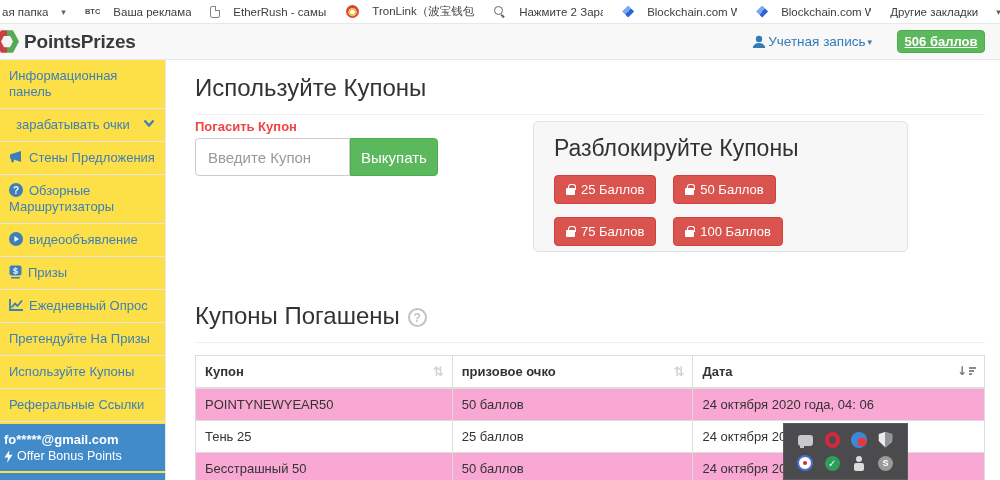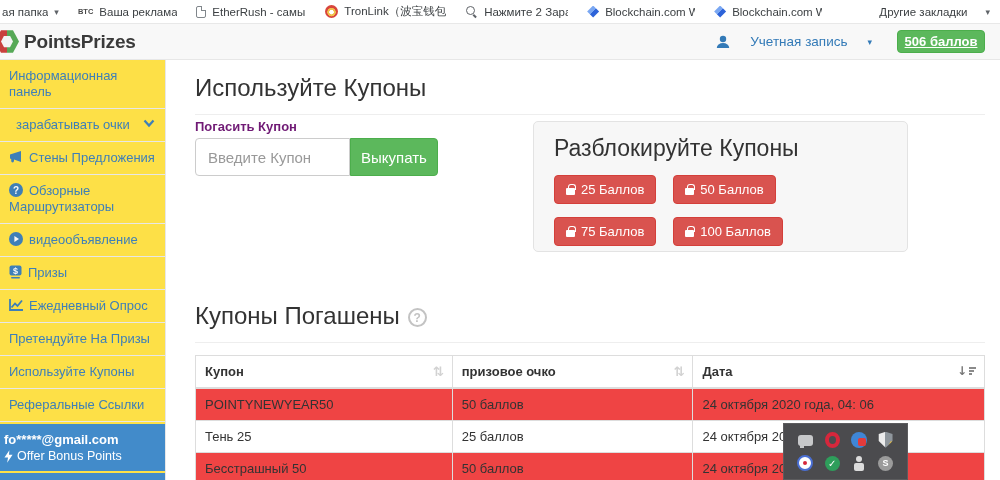--- a/index.html
+++ b/index.html
@@ -4,21 +4,21 @@
 <style>
   * { margin:0; padding:0; box-sizing:border-box; }
   html,body { width:1000px; height:480px; overflow:hidden; }
   body { font-family:"Liberation Sans","DejaVu Sans",sans-serif; background:#fff; color:#333; }
   .stage { position:relative; width:1000px; height:480px; overflow:hidden; background:#fff; }
 
   
   .bookmarks { position:absolute; top:0; left:0; width:1000px; height:24px; background:#fff;
     border-bottom:1px solid #e8e8e8; display:flex; align-items:center; padding:0 8px 0 2px;
     font-size:11.5px; color:#3c4043; white-space:nowrap; }
-  .bm-item { display:flex; align-items:center; gap:6px; margin-right:19px; cursor:pointer; }
+  .bm-item { display:flex; align-items:center; gap:13px; margin-right:19px; cursor:pointer; }
   .bm-label { overflow:hidden; text-overflow:clip; display:inline-block; }
   .bm-caret { font-size:9px; color:#5f6368; font-family:"DejaVu Sans",sans-serif; }
   .bm-other { margin-left:auto; margin-right:2px; display:flex; align-items:center; gap:18px; color:#3c4043; cursor:pointer; }
   .ic-btc { font-size:7.5px; font-weight:bold; color:#4a4a4a; letter-spacing:0; }
   .ic-doc { width:10px; height:12px; border:1.5px solid #80868b; border-radius:2px; position:relative; background:#fff; }
   .ic-doc:before { content:""; position:absolute; right:-1px; top:-1px; width:4px; height:4px; background:#fff; border-left:1.5px solid #80868b; border-bottom:1.5px solid #80868b; }
   .ic-tron { width:13px; height:13px; border-radius:50%;
     background: radial-gradient(circle at 50% 55%, #fff 2px, #f0c04a 2.5px 4px, #d8453c 4.5px); }
   .ic-search { width:13px; height:13px; position:relative; }
   .ic-search:before { content:""; position:absolute; left:1px; top:1px; width:7px; height:7px; border:1.6px solid #5f6368; border-radius:50%; }
@@ -27,39 +27,39 @@
     background:linear-gradient(135deg,#7aa7f2 0 50%,#2d63d9 50% 100%); }
 
   
   .app-header { position:absolute; top:24px; left:0; width:1000px; height:36px; background:#f8f8f8;
     border-bottom:1px solid #e7e7e7; display:flex; align-items:center; }
   .brand { display:flex; align-items:center; gap:5px; margin-left:-5px; cursor:pointer; }
   .brand-hex { width:24px; height:24px; clip-path:polygon(25% 3%,75% 3%,100% 50%,75% 97%,25% 97%,0 50%);
     background:linear-gradient(90deg,#c9413d 0 48%,#57a957 48% 100%); position:relative; }
   .brand-hex:after { content:""; position:absolute; inset:6px; clip-path:polygon(25% 3%,75% 3%,100% 50%,75% 97%,25% 97%,0 50%); background:#f4f4f4; }
   .brand-name { font-size:19px; font-weight:bold; color:#3a3a3a; letter-spacing:-.2px; }
-  .account { position:absolute; right:128px; display:flex; align-items:center; gap:20px; color:#337ab7; font-size:13.5px; cursor:pointer; }
+  .account { position:absolute; right:128px; display:flex; align-items:center; gap:2px; color:#337ab7; font-size:13.5px; cursor:pointer; }
   .points-badge { position:absolute; right:15px; width:88px; height:23px; background:#5cb85c; border:1px solid #4cae4c;
     color:#fff; font-size:13px; font-weight:bold; border-radius:4px; display:flex; align-items:center; justify-content:center; cursor:pointer;text-decoration:underline; }
 
   
   .sidebar { position:absolute; top:60px; left:0; width:166px; height:420px; background:#fde047; border-right:1px solid #e7e7e7; }
   .side-item { padding:8px 8px 8px 9px; font-size:13px; color:#3e7fb8; border-bottom:1px solid #e7e7e7;
     display:block; line-height:16px; cursor:pointer; position:relative; }
   .side-item .s-ico { display:inline-block; vertical-align:-2px; margin-right:6px; }
   .side-item .chev { position:absolute; right:10px; top:10px; }
   .ref-block { background:#428bca; color:#fff; padding:7px 6px 7px 4px; margin-top:2px; cursor:pointer; }
   .ref-email { font-size:13px; font-weight:bold; line-height:17px; }
   .ref-note { font-size:12.5px; line-height:16px; display:flex; align-items:center; gap:4px; }
 
   
   .main { position:absolute; left:168px; top:60px; width:832px; height:420px; background:#fff; }
   .page-title { position:absolute; left:27px; top:14px; width:790px; font-size:24px; font-weight:normal;
     color:#333; padding-bottom:12px; border-bottom:1px solid #eee; }
-  .redeem-label { position:absolute; left:27px; top:59px; font-size:13px; font-weight:bold; color:#701a75; }
+  .redeem-label { position:absolute; left:27px; top:59px; font-size:13px; font-weight:bold; color:#ef4444; }
   .redeem-group { position:absolute; left:27px; top:78px; display:flex; }
   .redeem-input { width:155px; height:38px; border:1px solid #ccc; border-radius:4px 0 0 4px; padding:0 12px;
     font-size:15px; color:#8b5cf6; outline:none; font-family:inherit; }
   .redeem-input::placeholder { color:#999; }
   .redeem-btn { width:88px; height:38px; background:#5cb85c; border:1px solid #4cae4c; border-radius:0 4px 4px 0;
     color:#fff; font-size:15px; cursor:pointer; font-family:inherit; }
   .unlock-panel { position:absolute; left:365px; top:61px; width:375px; height:131px; background:#f7f7f7;
     border:1px solid #e3e3e3; border-radius:5px; padding:13px 20px; }
   .unlock-title { font-size:23px; font-weight:normal; color:#333; margin-bottom:13px; }
   .unlock-btns { display:flex; flex-wrap:wrap; gap:13px 17px; }
@@ -71,21 +71,21 @@
 
   .section2-title { position:absolute; left:27px; top:242px; width:790px; font-size:24px; font-weight:normal;
     color:#333; padding-bottom:12px; border-bottom:1px solid #eee; display:flex; align-items:center; gap:8px; }
   .help-ico { width:19px; height:19px; border-radius:50%; border:2px solid #c3c3c3; color:#c3c3c3;
     font-size:12px; font-weight:bold; display:inline-flex; align-items:center; justify-content:center; margin-top:3px; }
 
   table.coupons { position:absolute; left:27px; top:295px; width:790px; border-collapse:collapse; font-size:13px; color:#333; }
   table.coupons th, table.coupons td { border:1px solid #ddd; padding:8px 9px; text-align:left; }
   table.coupons th { border-bottom-width:2px; font-weight:bold; cursor:pointer; position:relative; }
   table.coupons td { background:#fff; }
-  table.coupons tr.odd td { background:#ef4444; }
+  table.coupons tr.odd td { background:#f9a8d4; }
   .col1 { width:257px; } .col2 { width:241px; } .col3 { width:292px; }
   .sort-glyph { position:absolute; right:8px; top:8px; color:#d2d2d2; font-family:"DejaVu Sans",sans-serif; font-size:13px; }
   .sort-active { position:absolute; right:8px; top:9px; display:flex; gap:2px; align-items:flex-start; }
   .sort-active .arr { color:#777; font-family:"DejaVu Sans",sans-serif; font-size:12px; line-height:12px; font-weight:bold; }
   .sort-active .bars { display:flex; flex-direction:column; gap:1.5px; margin-top:2px; }
   .sort-active .bars i { display:block; height:1.6px; background:#8a8a8a; }
   .sort-active .bars i:nth-child(1){width:7px;} .sort-active .bars i:nth-child(2){width:5px;} .sort-active .bars i:nth-child(3){width:3px;}
 
   
   .tray-popup { position:absolute; left:783px; top:423px; width:125px; height:57px; background:#4b4b4e;

